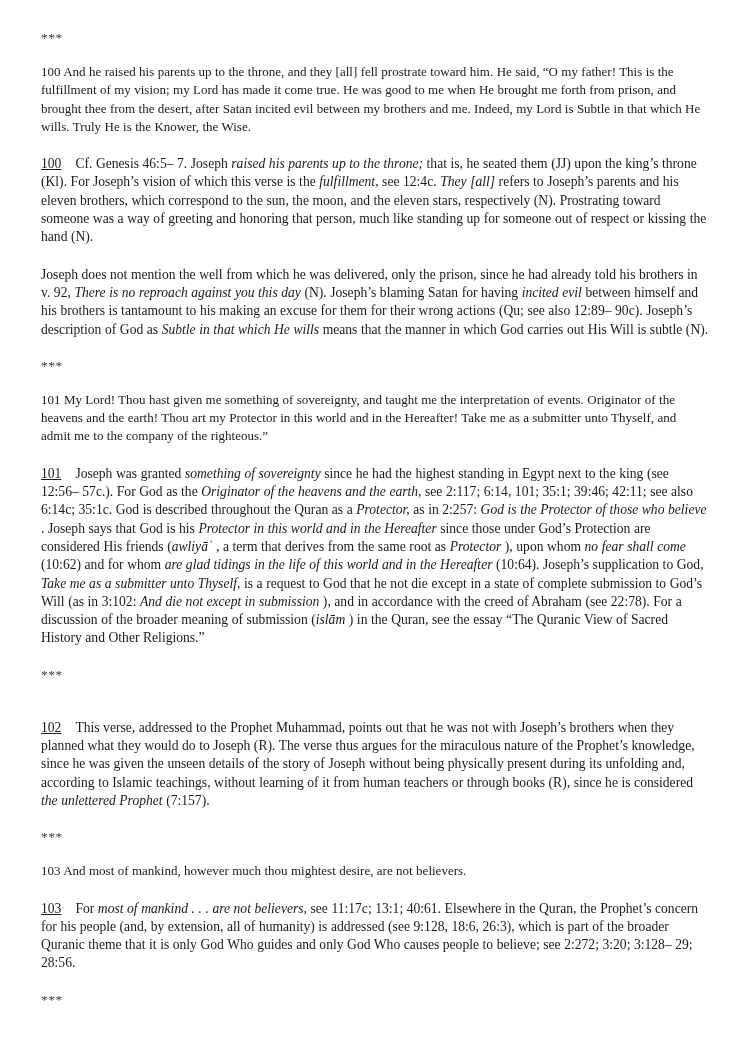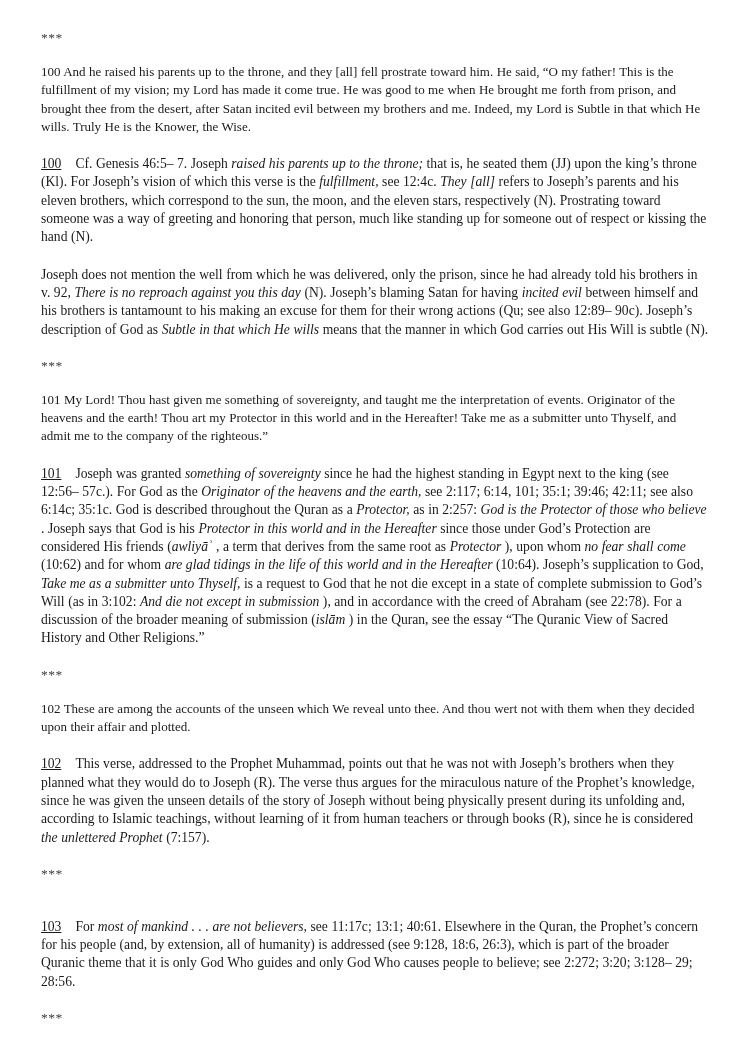--- a/index.html
+++ b/index.html
@@ -85,25 +85,25 @@
       <p class="comment"><span>Joseph does not mention the well from which he was delivered, only the prison, since he had already told his brothers in v. 92, </span><i>There is no reproach against you this day</i><span> (N). Joseph’s blaming Satan for having </span><i>incited evil</i><span> between himself and his brothers is tantamount to his making an excuse for them for their wrong actions (Qu; see also 12:89– 90c). Joseph’s description of God as </span><i>Subtle in that which He wills</i><span> means that the manner in which God carries out His Will is subtle (N).</span></p>
       <div class="blk-gap-lg"></div>
       <div class="sep">***</div>
       <div class="blk-gap-md"></div>
       <p class="verse"><span>101 My Lord! Thou hast given me something of sovereignty, and taught me the interpretation of events. Originator of the heavens and the earth! Thou art my Protector in this world and in the Hereafter! Take me as a submitter unto Thyself, and admit me to the company of the righteous.”</span></p>
       <div class="blk-gap-lg"></div>
       <p class="comment"><span class="cnum">101</span><span class="gap"></span><span>Joseph was granted </span><i>something of sovereignty</i><span> since he had the highest standing in Egypt next to the king (see 12:56– 57c.). For God as the </span><i>Originator of the heavens and the earth,</i><span> see 2:117; 6:14, 101; 35:1; 39:46; 42:11; see also 6:14c; 35:1c. God is described throughout the Quran as a </span><i>Protector,</i><span> as in 2:257: </span><i>God is the Protector of those who believe</i><span> . Joseph says that God is his </span><i>Protector in this world and in the Hereafter</i><span> since those under God’s Protection are considered His friends (</span><i>awliyāʾ</i><span> , a term that derives from the same root as </span><i>Protector</i><span> ), upon whom </span><i>no fear shall come</i><span> (10:62) and for whom </span><i>are glad tidings in the life of this world and in the Hereafter</i><span> (10:64). Joseph’s supplication to God, </span><i>Take me as a submitter unto Thyself,</i><span> is a request to God that he not die except in a state of complete submission to God’s Will (as in 3:102: </span><i>And die not except in submission</i><span> ), and in accordance with the creed of Abraham (see 22:78). For a discussion of the broader meaning of submission (</span><i>islām</i><span> ) in the Quran, see the essay “The Quranic View of Sacred History and Other Religions.”</span></p>
       <div class="blk-gap-lg"></div>
       <div class="sep">***</div>
       <div class="blk-gap-md"></div>
-      <p class="verse"><span>102 These are among the accounts of the unseen which We reveal unto thee. And thou wert not with them when they decided upon their affair and plotted.</span></p>
       <div class="blk-gap-lg"></div>
       <p class="comment"><span class="cnum">102</span><span class="gap"></span><span>This verse, addressed to the Prophet Muhammad, points out that he was not with Joseph’s brothers when they planned what they would do to Joseph (R). The verse thus argues for the miraculous nature of the Prophet’s knowledge, since he was given the unseen details of the story of Joseph without being physically present during its unfolding and, according to Islamic teachings, without learning of it from human teachers or through books (R), since he is considered </span><i>the unlettered Prophet</i><span> (7:157).</span></p>
       <div class="blk-gap-lg"></div>
       <div class="sep">***</div>
       <div class="blk-gap-md"></div>
+      <p class="verse"><span>103 And most of mankind, however much thou mightest desire, are not believers.</span></p>
       <div class="blk-gap-lg"></div>
       <p class="comment"><span class="cnum">103</span><span class="gap"></span><span>For </span><i>most of mankind . . . are not believers,</i><span> see 11:17c; 13:1; 40:61. Elsewhere in the Quran, the Prophet’s concern for his people (and, by extension, all of humanity) is addressed (see 9:128, 18:6, 26:3), which is part of the broader Quranic theme that it is only God Who guides and only God Who causes people to believe; see 2:272; 3:20; 3:128– 29; 28:56.</span></p>
       <div class="blk-gap-lg"></div>
       <div class="sep">***</div>
       <div class="blk-gap-md"></div>
     </div>
 </div>
 
 </body></html>

